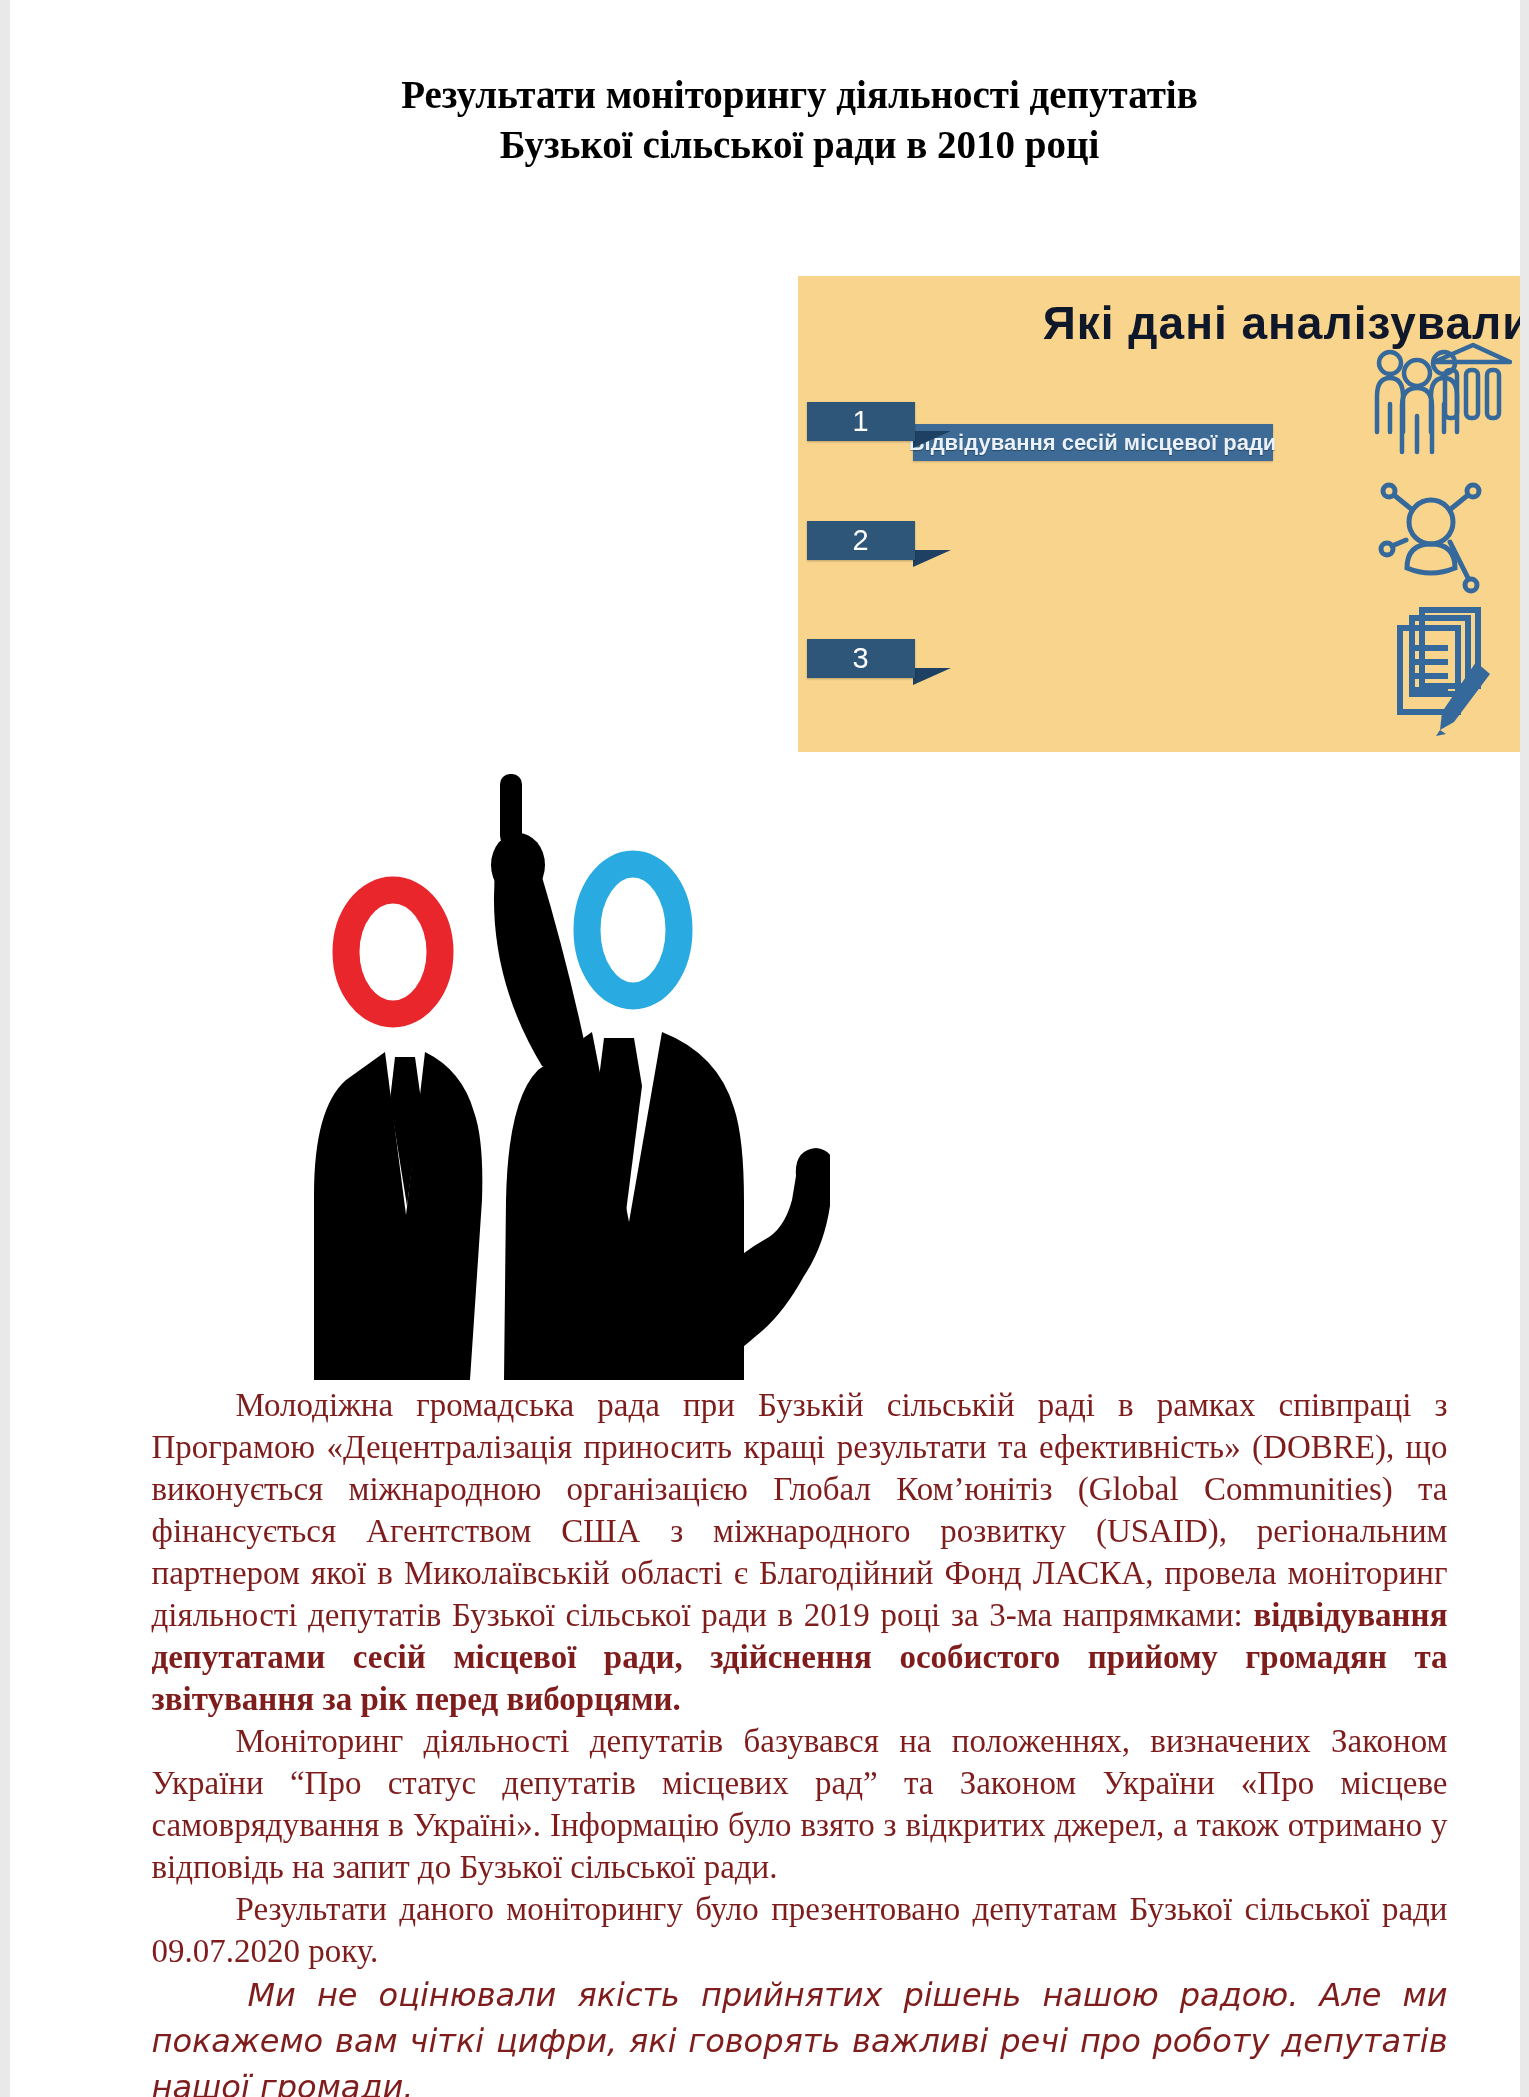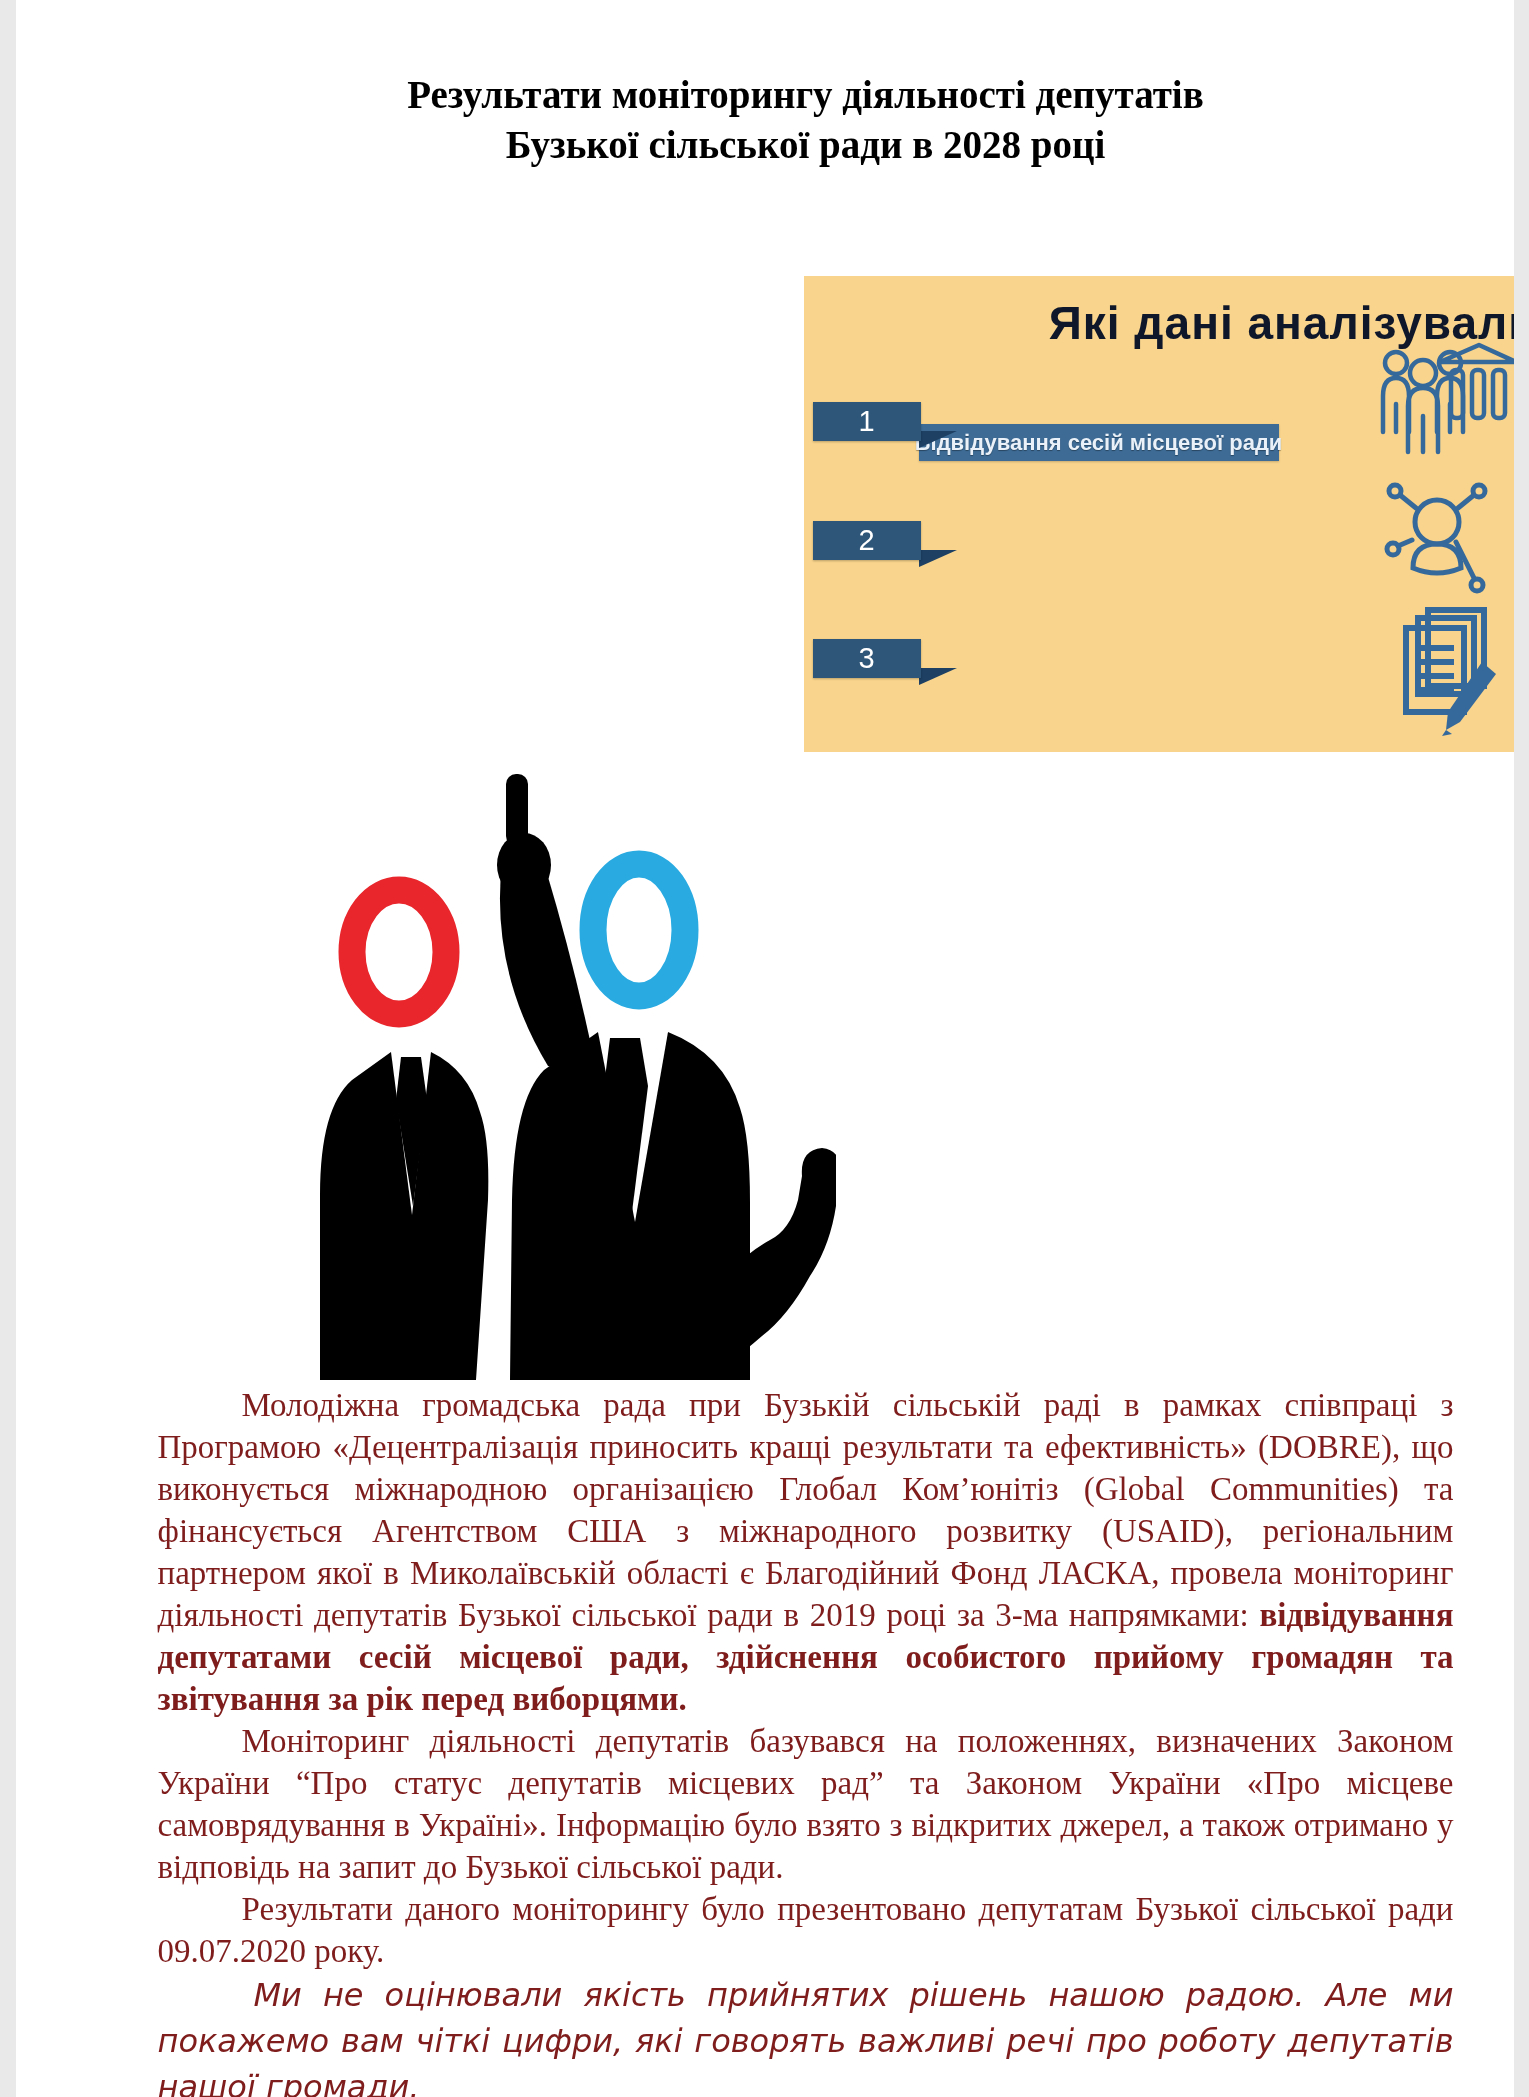--- a/index.html
+++ b/index.html
@@ -3,20 +3,21 @@
 <meta charset="utf-8">
 <style>
   html,body{margin:0;padding:0;background:#e9e9e9;}
   .page{
     position:relative;
     width:1498px;height:2097px;
     background:#ffffff;
     margin:0 auto;
     overflow:hidden;
     font-family:"Liberation Serif", serif;
+    padding-left:12px;
   }
   
   .doc-title{
     position:absolute;left:142px;top:70px;width:1296px;
     text-align:center;
     font-family:"Liberation Serif", serif;
     font-weight:bold;font-size:39px;line-height:50px;color:#000;
   }
   
   .panel{
@@ -70,21 +71,21 @@
   }
   .bold{font-weight:bold;}
 </style>
 </head>
 <body>
 
 <div class="page">
 
   <div class="doc-title">
     <div>Результати моніторингу діяльності депутатів</div>
-    <div>Бузької сільської ради в 2028 році</div>
+    <div>Бузької сільської ради в 2010 році</div>
   </div>
 
   <div class="panel">
     <div class="panel-title">Які дані аналізували</div>
 
     <div class="row-bar" style="top:118px;">Відвідування сесій місцевої ради</div>
     <div class="row-fold" style="top:155px;"></div>
     <div class="row-numbox" style="top:126px;">1</div>
 
     <div class="row-fold" style="top:274px;"></div>

